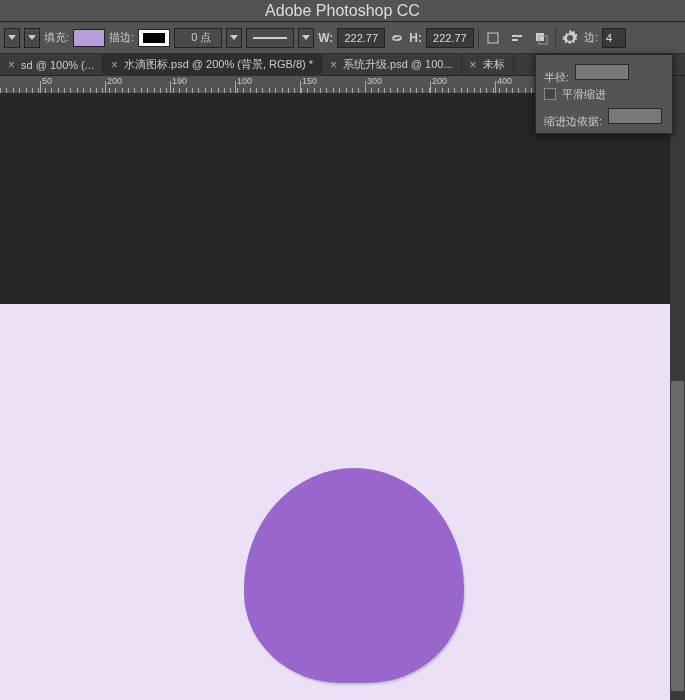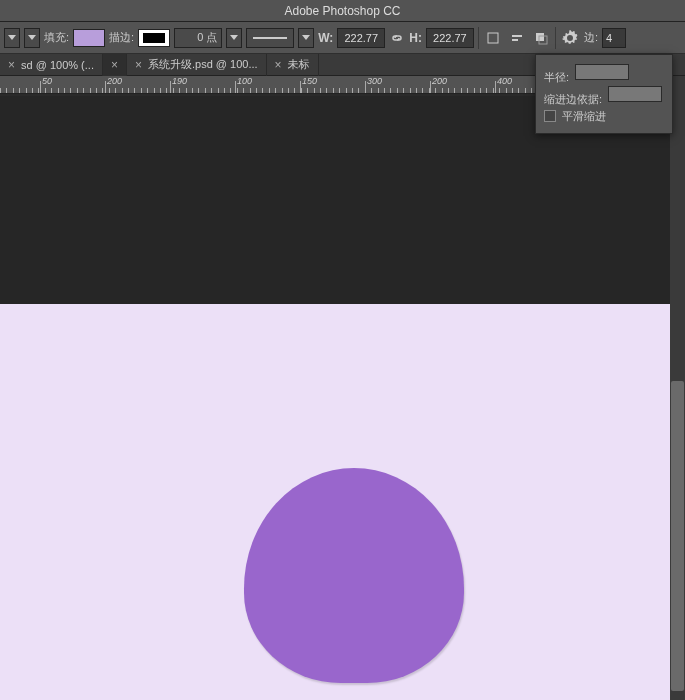--- a/index.html
+++ b/index.html
@@ -1,44 +1,44 @@
 <!DOCTYPE html>
 <html><head>
 <meta charset="utf-8">
 <style>
   * { box-sizing: border-box; margin: 0; padding: 0; font-family: "Segoe UI", Tahoma, sans-serif; }
   body { width: 685px; height: 700px; background: #2a2a2a; overflow: hidden; position: relative; }
   
-  .titlebar { height: 22px; background: #535353; display: flex; align-items: center; justify-content: center; color: #ddd; font-size: 12px; border-bottom: 1px solid #222; }
+  .titlebar { height: 22px; background: #535353; display: flex; align-items: center; justify-content: center; color: #ddd; font-size: 16px; border-bottom: 1px solid #222; }
   
   .options-bar { height: 32px; background: #535353; display: flex; align-items: center; padding: 0 4px; gap: 4px; border-bottom: 1px solid #2e2e2e; }
   .dropdown-btn { width: 16px; height: 20px; background: #4a4a4a; border: 1px solid #222; display:flex; align-items:center; justify-content:center; }
   .chev-down { width:0;height:0;border-left:4px solid transparent;border-right:4px solid transparent;border-top:5px solid #ccc;}
   .opt-label { color: #ccc; font-size: 11px; }
   .color-swatch { width: 32px; height: 18px; border:1px solid #222; }
   .stroke-swatch { width:32px;height:18px;background:#fff;border:1px solid #222;display:flex;align-items:center;justify-content:center;}
   .stroke-swatch-inner{width:22px;height:10px;background:#000;}
-  .pt-input { width: 48px; height: 20px; background:#4a4a4a; border:1px solid #222; display:flex; align-items:center; justify-content:flex-start; padding-left:22px; color:#ccc; font-size:11px; gap:4px;}
+  .pt-input { width: 48px; height: 20px; background:#4a4a4a; border:1px solid #222; display:flex; align-items:center; justify-content:flex-start; padding-left:16px; color:#ccc; font-size:11px; gap:4px;}
   .line-preview { width:48px;height:20px;background:#4a4a4a;border:1px solid #222;display:flex;align-items:center;justify-content:center;}
   .line-preview-line{width:34px;height:2px;background:#ccc;}
   .dim-label { color:#ccc; font-size:12px; font-weight:bold;}
   .dim-input { width:48px;height:20px;background:#3a3a3a;border:1px solid #222;color:#ddd;font-size:11px;display:flex;align-items:center;justify-content:center;}
   .link-icon { width:16px;height:16px;color:#ccc;display:flex;align-items:center;justify-content:center;font-size:12px;}
   .align-btn { width:20px;height:20px;background:#535353;border:1px solid transparent;display:flex;align-items:center;justify-content:center;}
   .align-btn svg{width:14px;height:14px;}
   .gear-btn{width:20px;height:20px;display:flex;align-items:center;justify-content:center;color:#ccc;}
   .side-input{width:24px;height:20px;background:#3a3a3a;border:1px solid #222;color:#ddd;font-size:11px;display:flex;align-items:center;padding-left:3px;}
   .divider{width:1px;height:22px;background:#3a3a3a;}
   
   .tab-bar { height: 22px; background: #3a3a3a; display:flex; align-items:center; color:#ccc; font-size:11px; border-bottom:1px solid #222;}
   .tab { height:22px; padding:0 8px; display:flex; align-items:center; gap:6px; border-right:1px solid #2a2a2a; cursor:default;}
   .tab.active{background:#2e2e2e;}
   .tab-close{color:#aaa;font-size:12px;}
   
-  .ruler-h { height:18px; background:#535353; position:relative; overflow:hidden; border-bottom:1px solid #222;font-style:italic;}
+  .ruler-h { height:18px; background:#535353; position:relative; overflow:hidden; border-bottom:1px solid #222;}
   .tick{position:absolute;bottom:0;width:1px;background:#aaa;}
   .tick-major{height:12px;}
   .tick-minor{height:5px;}
   .tick-label{position:absolute;top:0;color:#ccc;font-size:9px;}
   
   .canvas-area{position:absolute;left:0;top:96px;width:670px;height:604px;background:#262626;overflow:hidden;}
   .artboard{position:absolute;left:0;top:208px;width:670px;height:400px;background:#ece0f7;}
   .shape{position:absolute;left:244px;top:164px;width:220px;height:215px;background:#9966cc;border-radius:50% 50% 44% 44% / 56% 56% 42% 42%;box-shadow:1px 2px 2px rgba(0,0,0,0.15);}
   
   .scrollbar-v{position:absolute;right:0;top:76px;width:15px;height:624px;background:#3a3a3a;}
@@ -128,20 +128,21 @@
     </div>
 </div>
 
 <div class="tab-bar" id="tabs">
     <div class="tab">
       <span class="tab-close">×</span>
       <span>sd @ 100% (...</span>
     </div>
     <div class="tab active">
       <span class="tab-close">×</span>
+      <span>水滴图标.psd @ 200% (背景, RGB/8) *</span>
     </div>
     <div class="tab">
       <span class="tab-close">×</span>
       <span>系统升级.psd @ 100...</span>
     </div>
     <div class="tab">
       <span class="tab-close">×</span>
       <span>未标</span>
     </div>
   </div>
@@ -283,20 +284,20 @@
 <div class="scrollbar-v">
   <div class="scroll-thumb"></div>
 </div>
 
 <div class="popup">
   <div class="popup-row">
     <span class="popup-label">半径:</span>
     <div class="popup-input popup-input-wide"></div>
   </div>
   <div class="popup-row">
+    <div class="checkbox"></div>
+    <span>平滑缩进</span>
+  </div>
+  <div class="popup-row">
     <span class="popup-label">缩进边依据:</span>
     <div class="popup-input"></div>
   </div>
-  <div class="popup-row">
-    <div class="checkbox"></div>
-    <span>平滑缩进</span>
-  </div>
 </div>
 
 </body></html>

